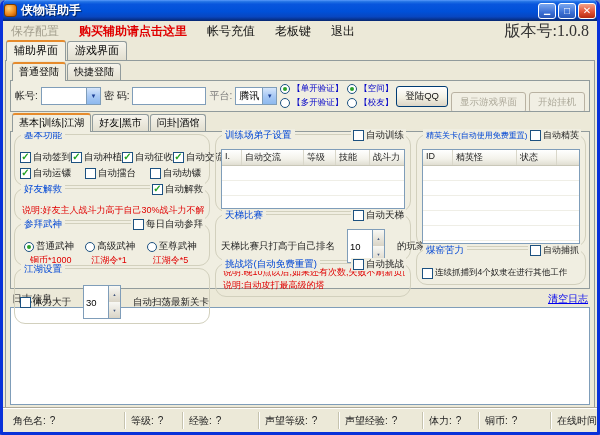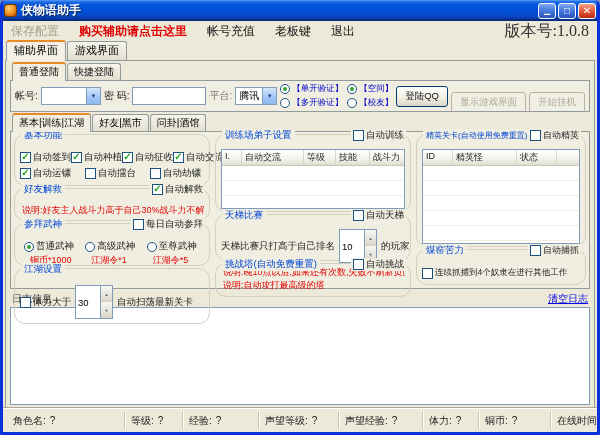--- a/index.html
+++ b/index.html
@@ -91,21 +91,21 @@
   .costrow{ display:flex; } .costrow .note{ flex:1; padding-left:10px; }
   .radrow{ display:flex; margin-top:2px; } .radrow .ritem{ flex:1; padding-left:4px; }
   .radrow .rlbl{ font-size:9.5px; color:#222; }
 
   .spin{ display:inline-flex; border:1px solid #7F9DB9; background:#fff; height:34px; }
   .spin input{ width:24px; border:none; font-size:9.5px; padding:0 2px; outline:none; font-family:inherit; }
   .spin-btns{ display:flex; flex-direction:column; width:12px; }
   .spin-btns .sb{ flex:1; background:linear-gradient(#f8f8f4,#d9d4c6); border-left:1px solid #7F9DB9;
     display:flex; align-items:center; justify-content:center; color:#44587e; }
   .sb.up::before{ content:"▲"; font-size:4px; } .sb.dn::before{ content:"▼"; font-size:4px; }
-  .inline-row{ display:flex; align-items:center; gap:4px; margin:2px 0; }
+  .inline-row{ display:flex; align-items:center; gap:12px; margin:2px 0; }
 
   .lv{ border:1px solid #7F9DB9; background:#fff; display:flex; flex-direction:column; overflow:hidden; }
   .lv-head{ display:flex; flex:none; background:linear-gradient(#ffffff,#f3f2ea 60%,#e0ded2); border-bottom:1px solid #c9c7b8; }
   .lv-hc{ font-size:9px; color:#222; padding:1px 3px; border-right:1px solid #d9d7ca; white-space:nowrap; overflow:hidden; flex:none; }
   .lv-body{ flex:1; display:flex; flex-direction:column; }
   .lv-row{ height:15px; border-bottom:1px solid #efeee6; }
 
   .link{ color:#0000EE; text-decoration:underline; font-size:9px; white-space:nowrap; }
 
   

